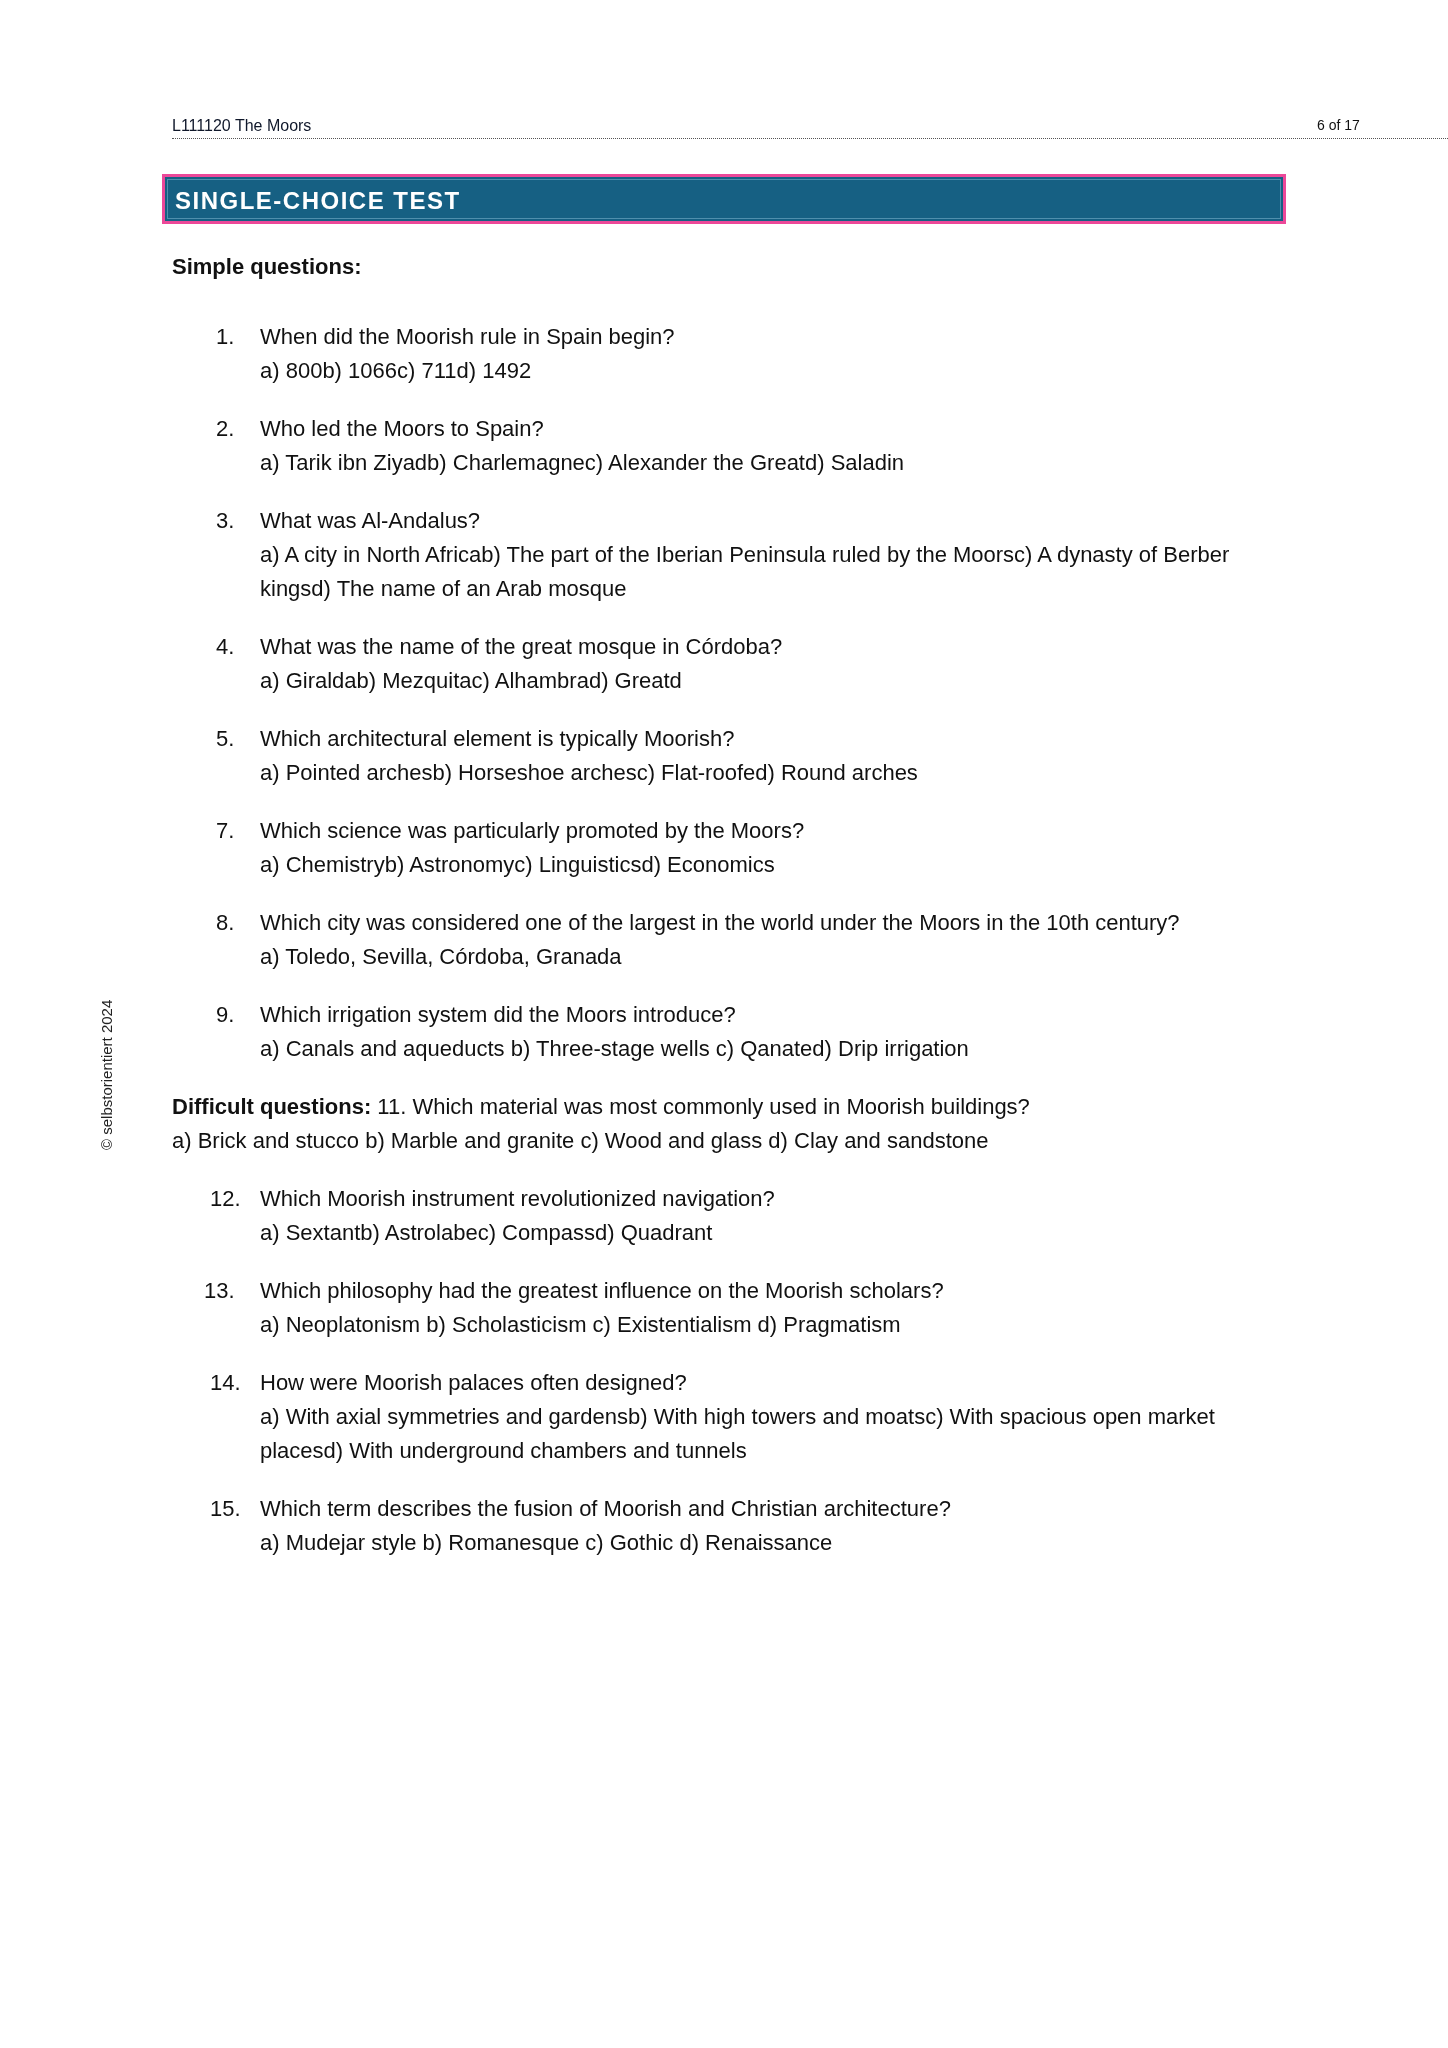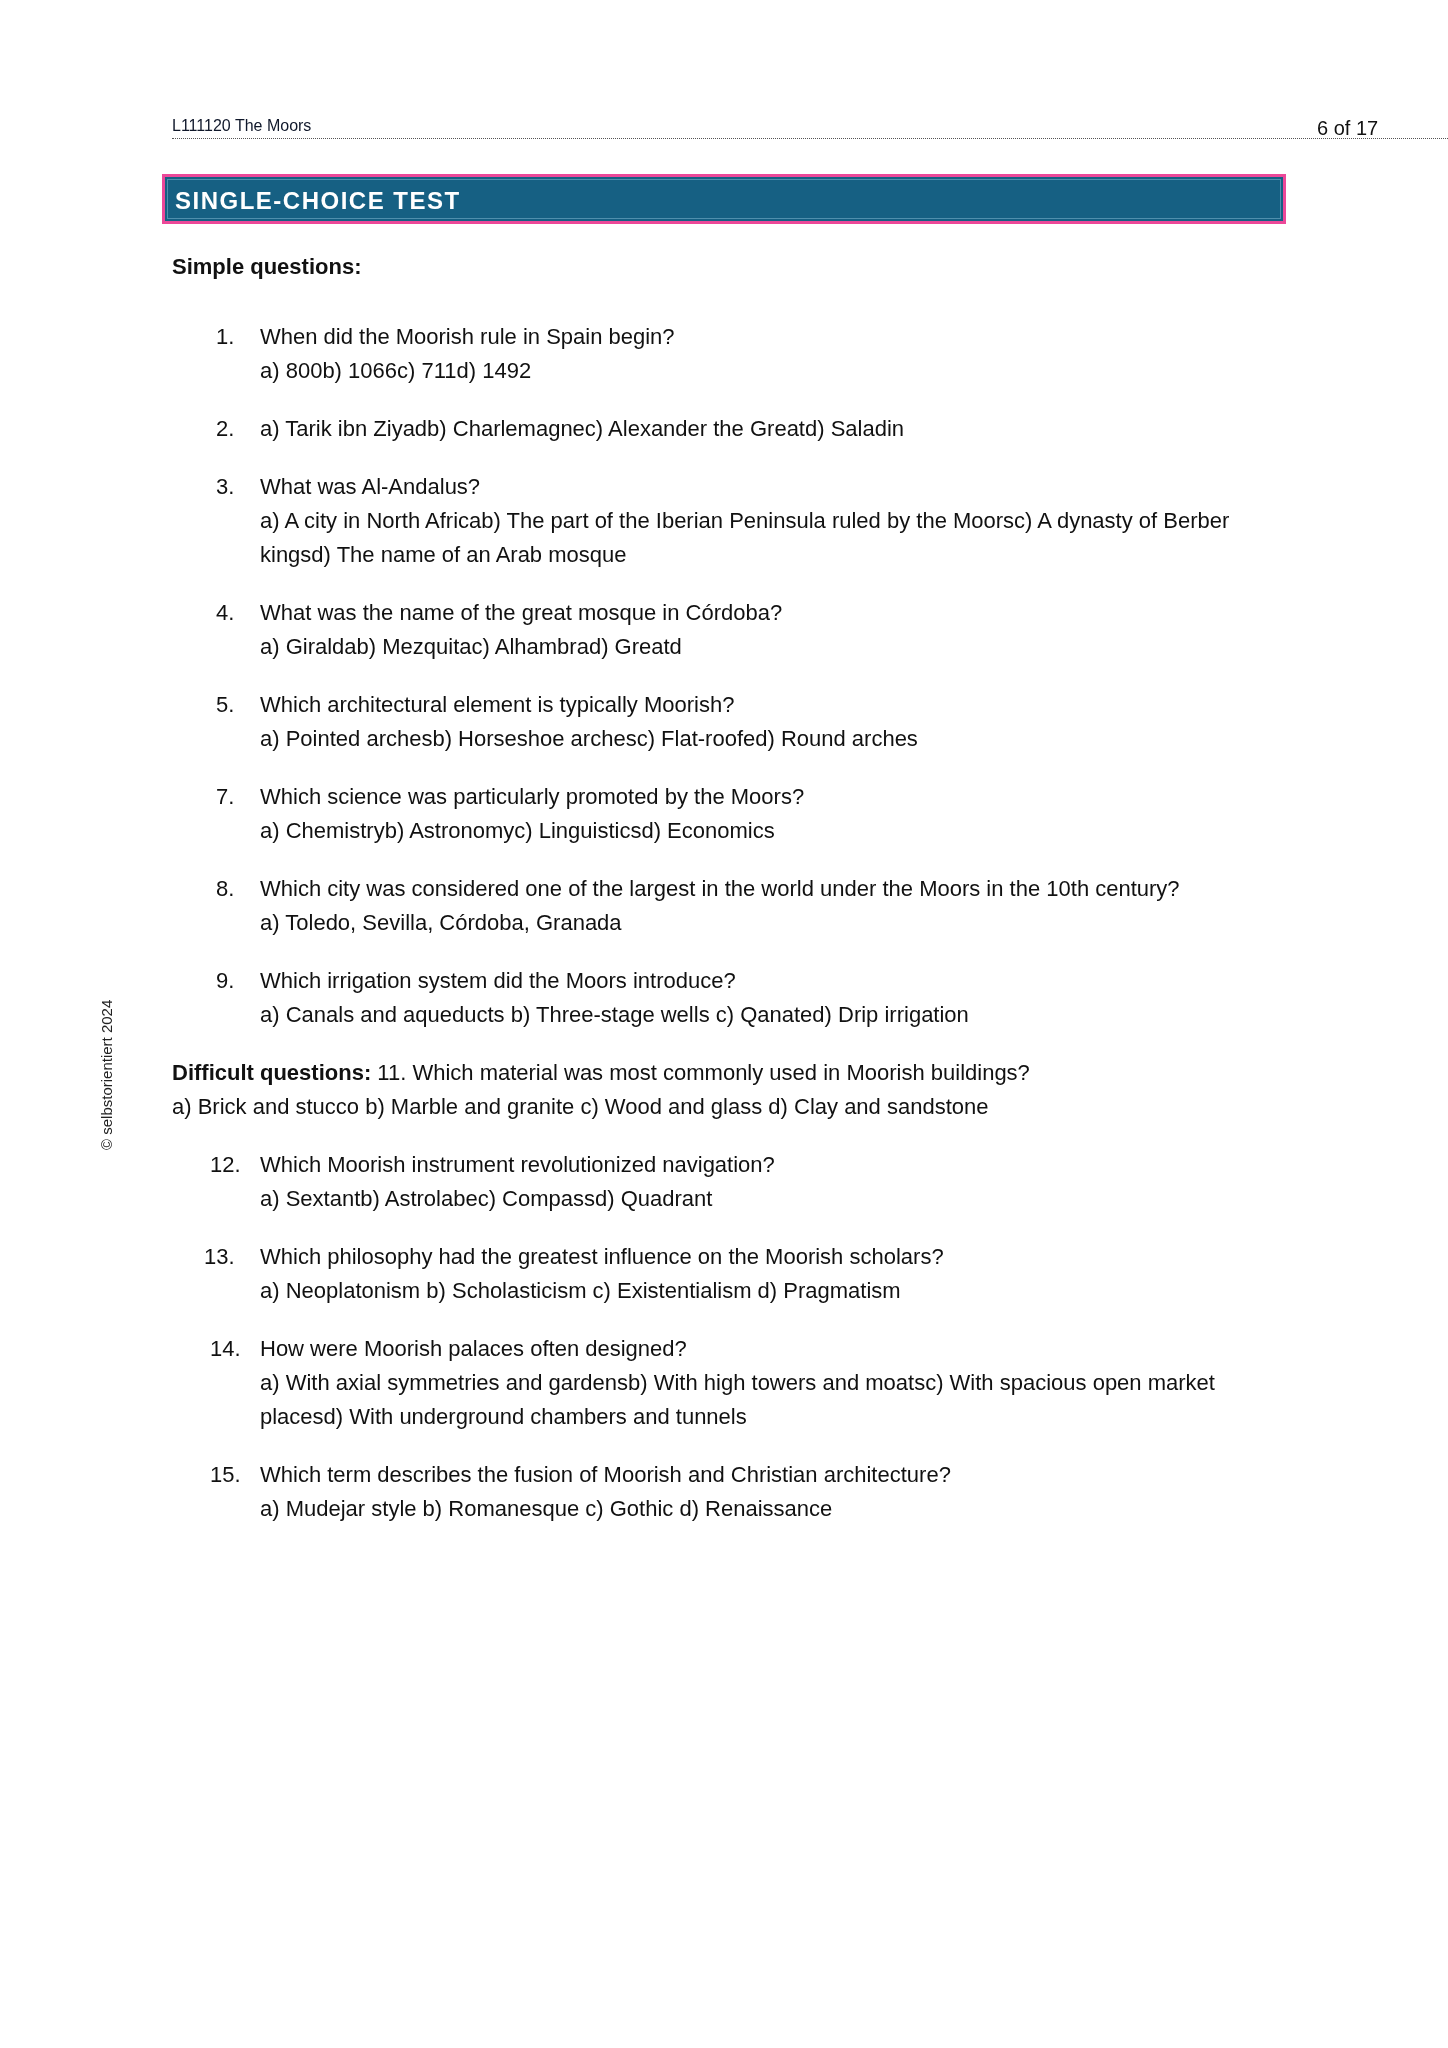--- a/index.html
+++ b/index.html
@@ -1,19 +1,19 @@
 <!DOCTYPE html>
 <html><head>
 <meta charset="utf-8">
 <style>
   html, body { margin:0; padding:0; background:#ffffff; }
   body { width:1448px; height:2048px; position:relative; overflow:hidden; font-family:"Liberation Sans", sans-serif; color:#111; }
   .header { position:absolute; left:172px; top:114px; width:1276px; height:24px; border-bottom:1px dotted #555; }
   .header-left { position:absolute; left:0; top:3px; font-size:16px; color:#0f172a; }
-  .header-right { position:absolute; left:1145px; top:3px; font-size:20px; color:#111; }
+  .header-right { position:absolute; left:1145px; top:3px; font-size:14px; color:#111; }
   .banner { position:absolute; left:162px; top:174px; width:1124px; height:50px; background:#166083; box-sizing:border-box; border:3px solid #ec4899; outline:1px solid #4f8fad; outline-offset:-6px; }
   .banner-title { position:absolute; left:10px; top:10px; color:#ffffff; font-weight:bold; font-size:24px; letter-spacing:1.5px; }
   .side-copy { position:absolute; left:98px; top:1150px; transform:rotate(-90deg); transform-origin:left top; font-size:15px; white-space:nowrap; color:#222; }
   .content { position:absolute; left:172px; top:250px; width:1120px; font-size:22px; line-height:34px; }
   .section-label { font-weight:bold; }
   .simple-label { margin:0 0 36px 0; }
   ol { list-style:none; margin:0; padding:0; }
   .q { position:relative; padding-left:88px; margin-bottom:24px; }
   .q-num { position:absolute; left:44px; top:0; }
   .q-text, .q-opts { display:block; }
@@ -36,20 +36,21 @@
 <div class="content">
   <p class="section-label simple-label">Simple questions:</p>
   <ol>
     <li class="q">
         <span class="q-num">1.</span>
         <span class="q-text">When did the Moorish rule in Spain begin?</span>
         <span class="q-opts">a) 800b) 1066c) 711d) 1492</span>
       </li>
     <li class="q">
         <span class="q-num">2.</span>
+        <span class="q-text">Who led the Moors to Spain?</span>
         <span class="q-opts">a) Tarik ibn Ziyadb) Charlemagnec) Alexander the Greatd) Saladin</span>
       </li>
     <li class="q">
         <span class="q-num">3.</span>
         <span class="q-text">What was Al-Andalus?</span>
         <span class="q-opts">a) A city in North Africab) The part of the Iberian Peninsula ruled by the Moorsc) A dynasty of Berber kingsd) The name of an Arab mosque</span>
       </li>
     <li class="q">
         <span class="q-num">4.</span>
         <span class="q-text">What was the name of the great mosque in Córdoba?</span>

